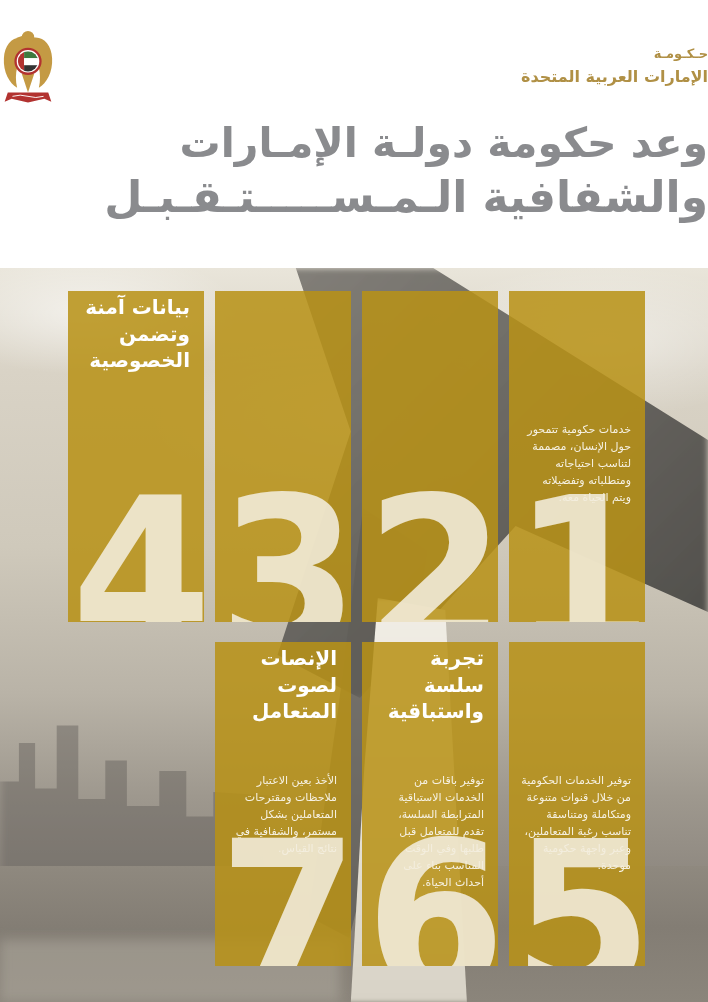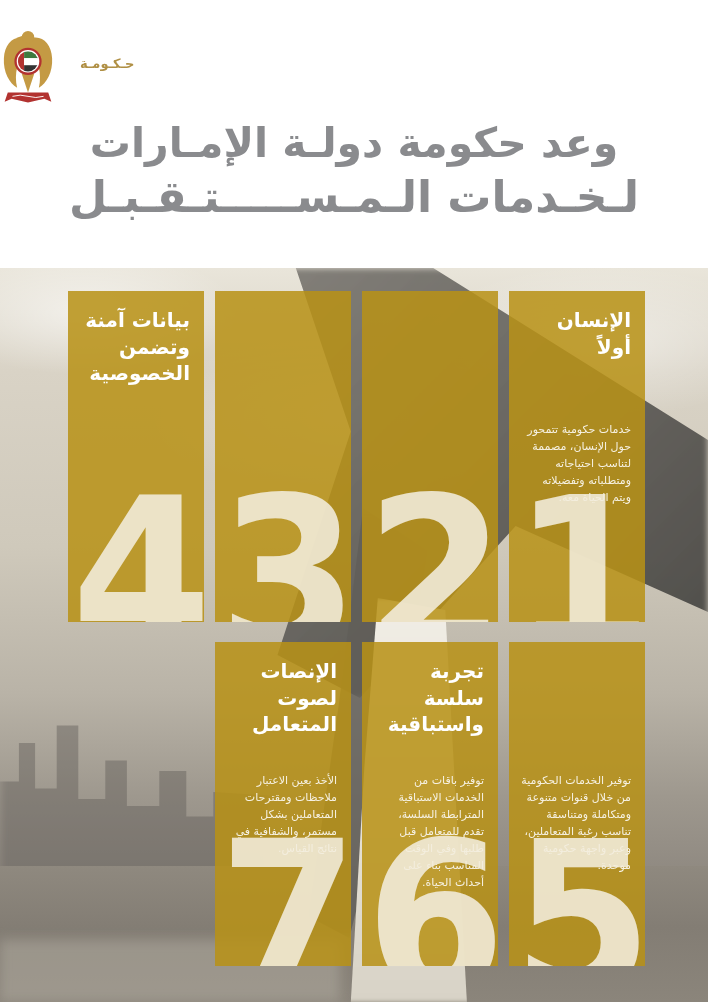--- a/index.html
+++ b/index.html
@@ -7,31 +7,31 @@
   body { font-family:"DejaVu Sans", sans-serif; }
 
   .page {
     position:relative; width:708px; height:1002px;
     margin:0 auto; background:#ffffff; overflow:hidden; direction:rtl;
   }
 
   
   .logo-row {
     position:absolute; top:26px; left:0; right:0;
-    display:flex; flex-direction:row; justify-content:flex-start;
+    display:flex; flex-direction:row; justify-content:space-between;
     align-items:center; gap:24px; direction:ltr;
   }
   .emblem { width:56px; height:80px; display:block; }
   .logo-text { text-align:right; direction:rtl; color:#b09045; }
   .logo-line1 { font-size:13px; font-weight:700; letter-spacing:1px; margin-bottom:6px; }
   .logo-line2 { font-size:16px; font-weight:700; }
 
   .page-title {
     position:absolute; top:118px; left:0; right:0;
-    text-align:center; color:#8a8b8e; font-weight:700; direction:rtl;
+    text-align:right; color:#8a8b8e; font-weight:700; direction:rtl;
   }
   .page-title .t1 { font-size:41px; line-height:1.25; display:block; }
   .page-title .t2 { font-size:44px; line-height:1.25; display:block; }
 
   
   .photo {
     position:absolute; top:268px; left:0; width:708px; height:734px;
     overflow:hidden;
     background:linear-gradient(180deg,
       #e9e5da 0%, #d9d3c6 14%, #cfc9bb 38%,
@@ -84,21 +84,21 @@
     position:absolute; top:291px; left:68px; width:577px; height:675px;
     display:grid; grid-template-columns:repeat(4,1fr);
     grid-template-rows:331px 324px; column-gap:11px; row-gap:20px;
     direction:rtl;
   }
   .card {
     position:relative; overflow:hidden;
     background:rgba(184,146,22,.86);
   }
   .card-title {
-    padding:16px 14px 0 10px; text-align:right;
+    padding:3px 14px 0 10px; text-align:right;
     color:#ffffff; font-size:20px; font-weight:700; line-height:1.33;
     white-space:pre-line;
   }
   .card-desc {
     position:absolute; top:130px; right:14px; left:12px;
     text-align:right; color:#f6f1e2; font-size:11px; line-height:1.55;
   }
   .card-number {
     position:absolute; left:0; right:0; bottom:-60px;
     text-align:center; font-size:212px; font-weight:700; line-height:1;
@@ -127,43 +127,42 @@
         <rect x="23" y="31" width="8" height="26" fill="#b23230"></rect>
         <rect x="31" y="31" width="19" height="9" fill="#3d7a3f"></rect>
         <rect x="31" y="40" width="19" height="9" fill="#ffffff"></rect>
         <rect x="31" y="49" width="19" height="9" fill="#333333"></rect>
       </g>
       <polygon points="10,84 62,84 66,96 57,92 36,97 15,92 6,96" fill="#b23230"></polygon>
       <path d="M16 89 Q26 86 36 89 Q46 92 56 89" stroke="#ffffff" stroke-width="1.2" fill="none"></path>
     </svg>
     <div class="logo-text">
       <div class="logo-line1">حـكـومـة</div>
+      <div class="logo-line2">الإمارات العربية المتحدة</div>
     </div>
   </div>
 
   <h1 class="page-title">
     <span class="t1">وعد حكومة دولـة الإمـارات</span>
-    <span class="t2">لـخـدمات الـمـســـــتـقـبـل</span>
+    <span class="t2">والشفافية الـمـســـــتـقـبـل</span>
   </h1>
 
   <div class="photo">
     <div class="clouds"></div>
     <div class="skyline"></div>
     <div class="water"></div>
     <div class="shore"></div>
     <div class="flag-main"></div>
     <div class="flag-tail"></div>
     <div class="person"></div>
   </div>
 
   <div class="grid">
 
     <article class="card">
-      <h2 class="card-title">الإنسان
-أولاً</h2>
       <p class="card-desc">خدمات حكومية تتمحور حول الإنسان، مصممة لتناسب احتياجاته ومتطلباته وتفضيلاته ويتم الحياة معه.</p>
       <div class="card-number">1</div>
     </article>
 
     <article class="card">
       <div class="card-number">2</div>
     </article>
 
     <article class="card">
       <div class="card-number">3</div>

